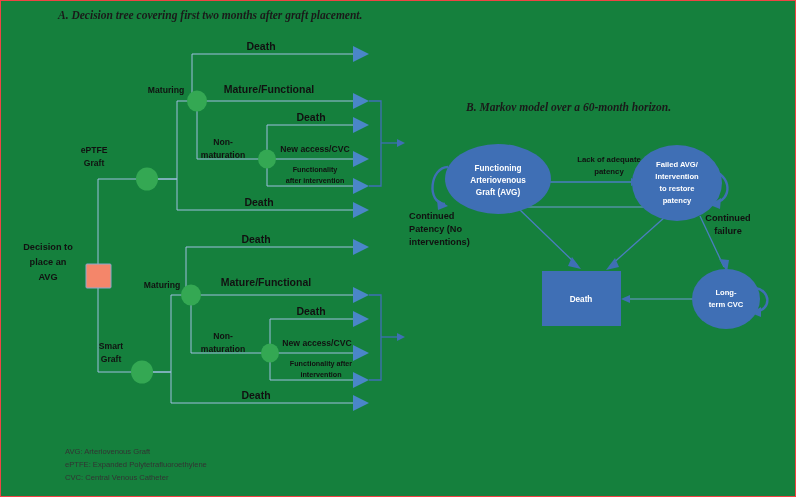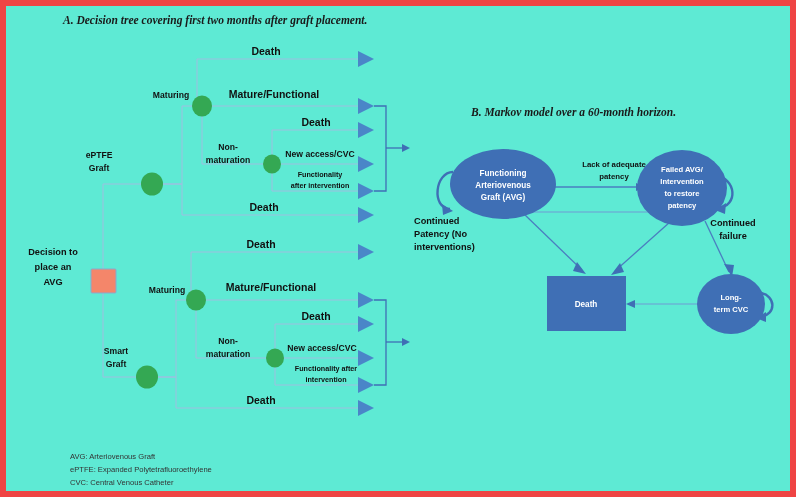--- a/index.html
+++ b/index.html
@@ -7,22 +7,22 @@
     padding: 0;
     background: #ffffff;
   }
   body {
     font-family: "Liberation Sans", sans-serif;
   }
   #page {
     position: relative;
     width: 796px;
     height: 497px;
-    background: #5eead4;
-    border: 6px solid #ef4444;
+    background: #15803d;
+    border: 1px solid #ef4444;
     box-sizing: border-box;
     overflow: hidden;
   }
   #svg-root {
     position: absolute;
     left: 0; top: 0;
     width: 796px;
     height: 497px;
   }
   .panel-title {

